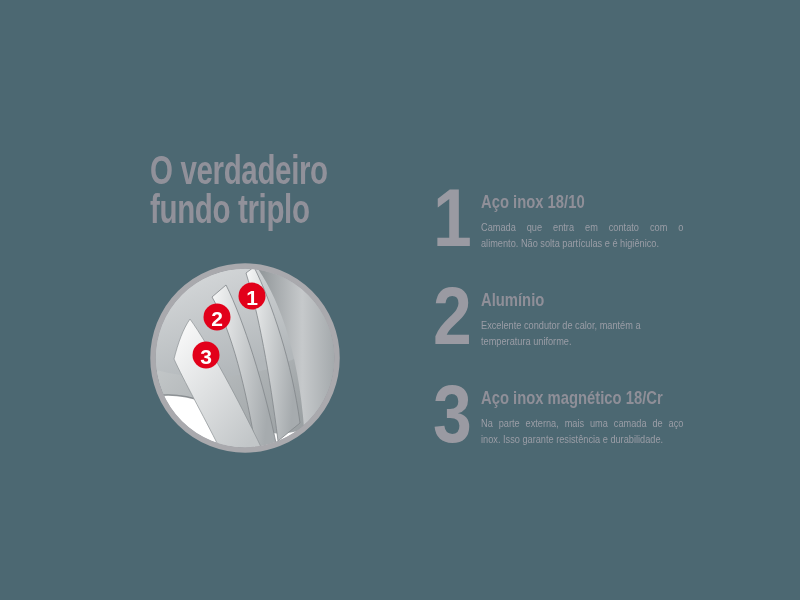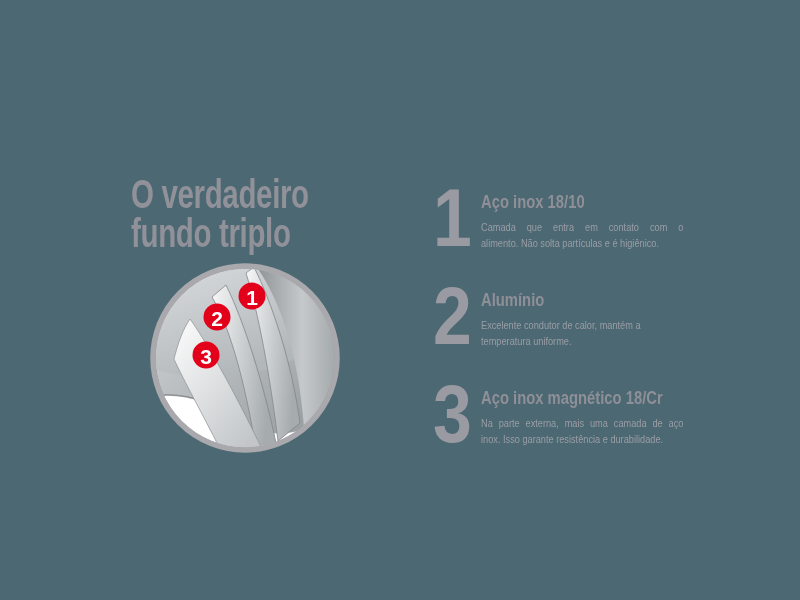--- a/index.html
+++ b/index.html
@@ -2,21 +2,21 @@
 <html><head>
 <meta charset="utf-8">
 <style>
   html,body { margin:0; padding:0; }
   .canvas {
     position:relative; width:800px; height:600px; overflow:hidden;
     background:#4c6872;
     font-family:"Liberation Sans", sans-serif;
   }
   
-  .title { position:absolute; left:131px; top:151px;margin-top:24px; }
+  .title { position:absolute; left:150px; top:151px; }
   .title-line {
     font-size:41px; line-height:39px; font-weight:bold; color:#91919a;
     white-space:nowrap; transform:scaleX(0.72); transform-origin:left top;
     letter-spacing:-0.5px;
   }
   
   .diagram { position:absolute; left:150px; top:263px; width:190px; height:190px; }
   .badge-num {
     font-family:"Liberation Sans", sans-serif; font-weight:bold; font-size:21px;
     fill:#ffffff; text-anchor:middle; dominant-baseline:central;

